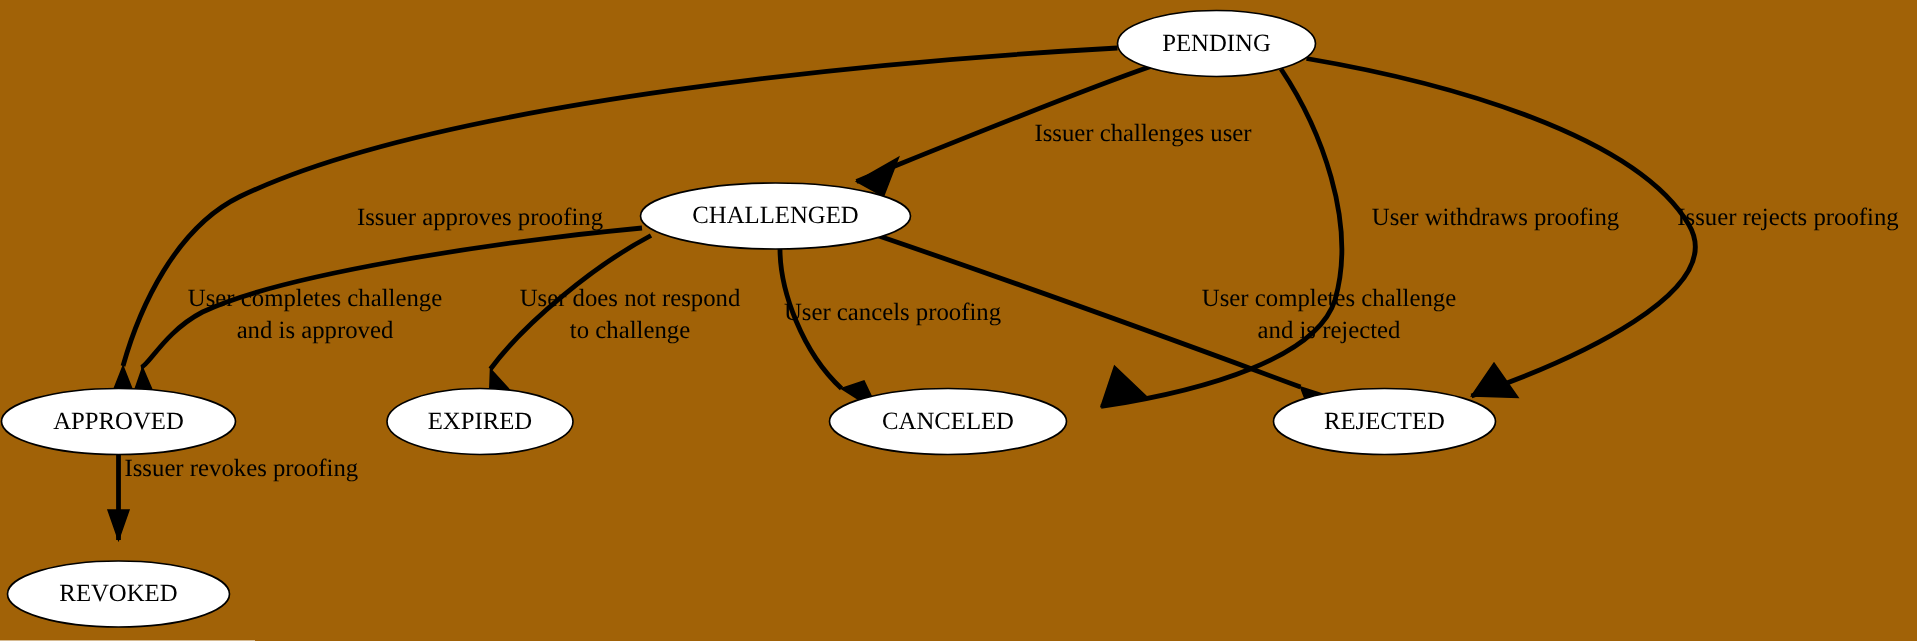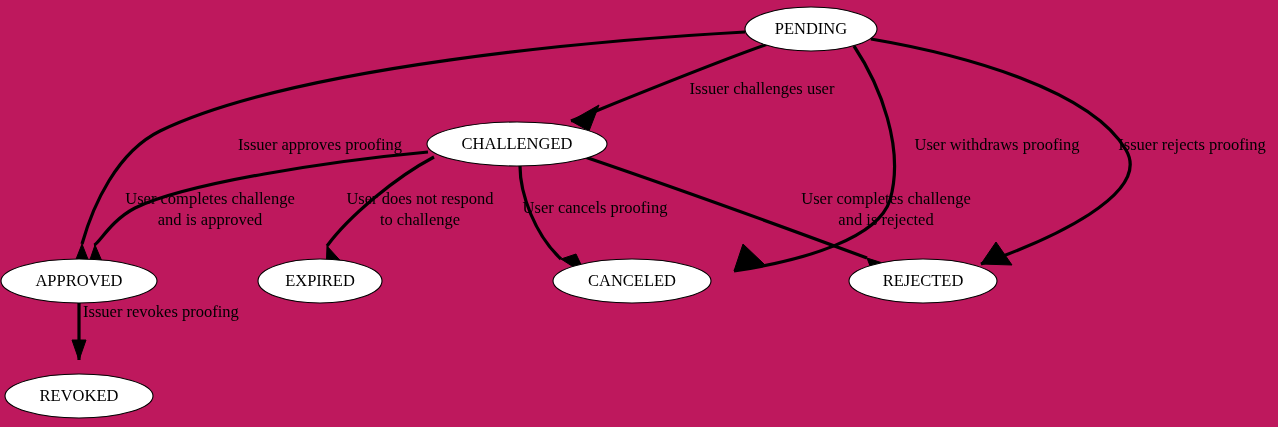--- a/index.html
+++ b/index.html
@@ -7,21 +7,21 @@
     padding: 0;
     background: #ffffff;
   }
   body {
     font-family: "Liberation Serif", "DejaVu Serif", serif;
   }
   #diagram-root {
     position: relative;
     width: 1278px;
     height: 427px;
-    background: #be185d;
+    background: #a16207;
     overflow: hidden;
   }
   svg#state-graph {
     display: block;
     width: 1278px;
     height: 427px;
   }
   .node-ellipse {
     fill: #ffffff;
     stroke: #000000;

